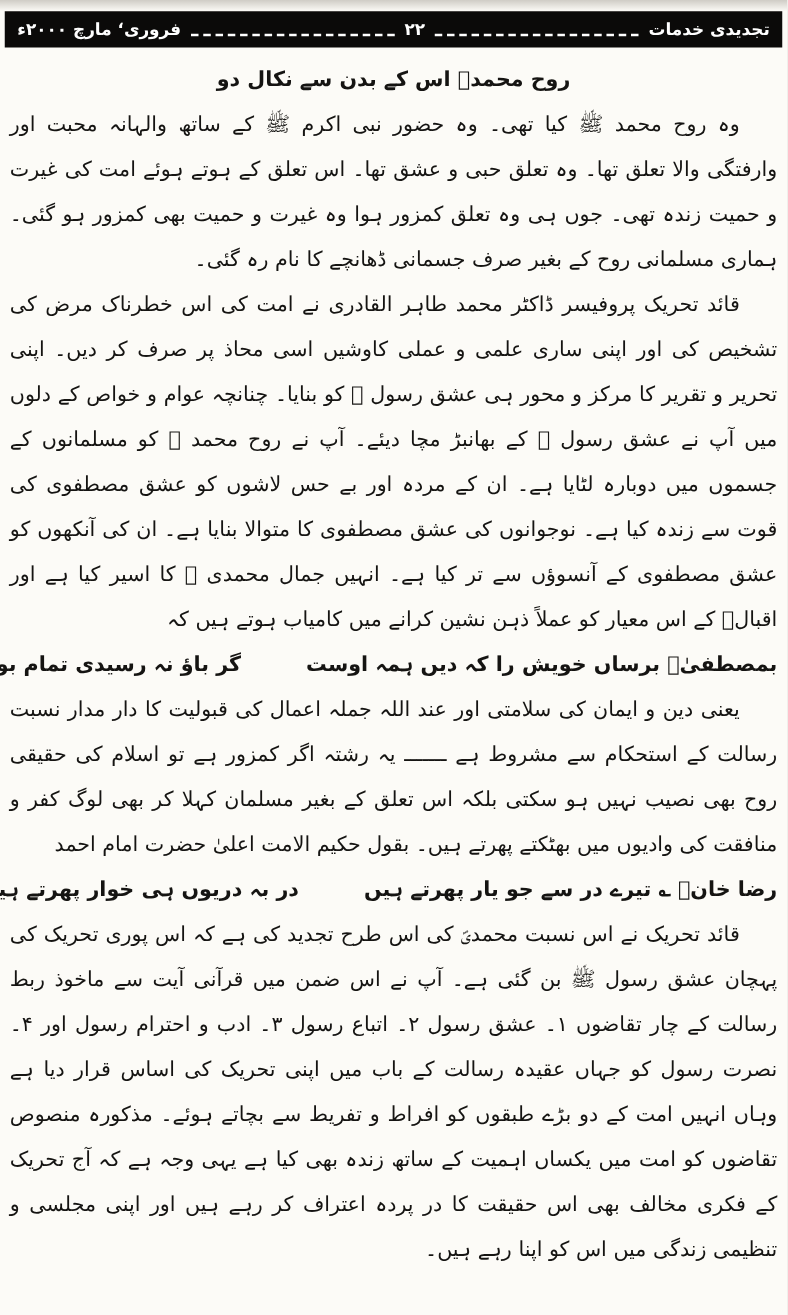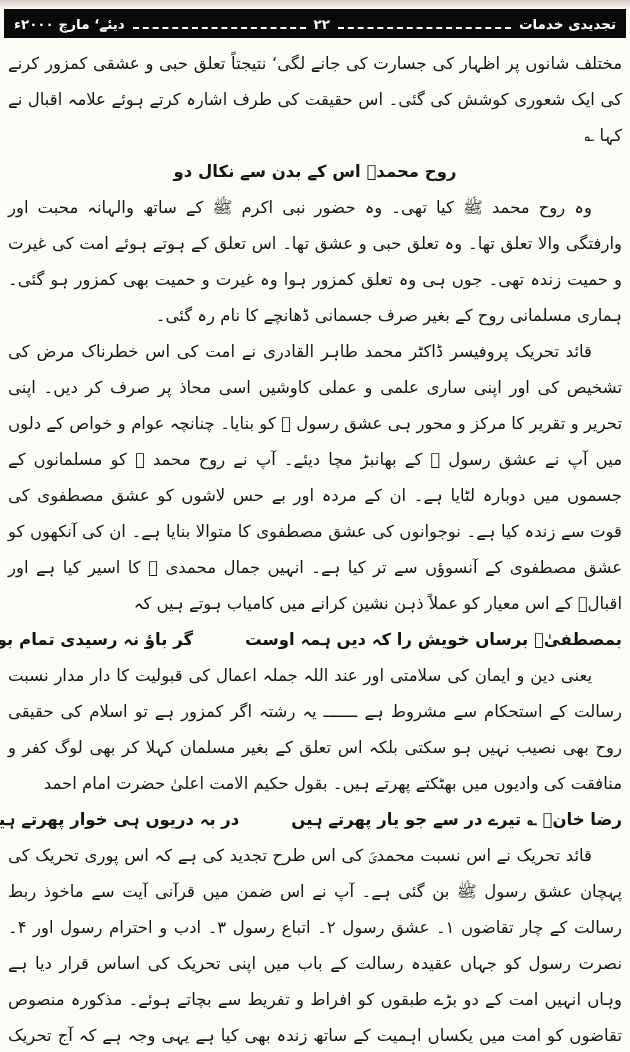--- a/index.html
+++ b/index.html
@@ -75,26 +75,25 @@
 
 <div class="page">
 
   <div class="scan-top"></div>
 
   <header class="masthead">
     <span class="mast-text">تجدیدی خدمات</span>
     <span class="dash-fill"></span>
     <span class="mast-text">۲۲</span>
     <span class="dash-fill"></span>
-    <span class="mast-text">دیئے‘ مارچ ۲۰۰۰ء</span>
+    <span class="mast-text">فروری‘ مارچ ۲۰۰۰ء</span>
   </header>
 
   <main class="body-text">
 
-    <p class="para">مختلف شانوں پر اظہار کی جسارت کی جانے لگی‘ نتیجتاً تعلق حبی و عشقی کمزور کرنے کی ایک شعوری کوشش کی گئی۔ اس حقیقت کی طرف اشارہ کرتے ہوئے علامہ اقبال نے کہا ؎</p>
 
     <div class="verse-row">
       <div class="couplet">
         <span>روح محمدؐ اس کے بدن سے نکال دو</span>
       </div>
     </div>
 
     <p class="para indent">وہ روح محمد ﷺ کیا تھی۔ وہ حضور نبی اکرم ﷺ کے ساتھ والہانہ محبت اور وارفتگی والا تعلق تھا۔ وہ تعلق حبی و عشق تھا۔ اس تعلق کے ہوتے ہوئے امت کی غیرت و حمیت زندہ تھی۔ جوں ہی وہ تعلق کمزور ہوا وہ غیرت و حمیت بھی کمزور ہو گئی۔ ہماری مسلمانی روح کے بغیر صرف جسمانی ڈھانچے کا نام رہ گئی۔</p>
 
     <p class="para indent">قائد تحریک پروفیسر ڈاکٹر محمد طاہر القادری نے امت کی اس خطرناک مرض کی تشخیص کی اور اپنی ساری علمی و عملی کاوشیں اسی محاذ پر صرف کر دیں۔ اپنی تحریر و تقریر کا مرکز و محور ہی عشق رسول ﷺ کو بنایا۔ چنانچہ عوام و خواص کے دلوں میں آپ نے عشق رسول ﷺ کے بھانبڑ مچا دیئے۔ آپ نے روح محمد ﷺ کو مسلمانوں کے جسموں میں دوبارہ لٹایا ہے۔ ان کے مردہ اور بے حس لاشوں کو عشق مصطفوی کی قوت سے زندہ کیا ہے۔ نوجوانوں کی عشق مصطفوی کا متوالا بنایا ہے۔ ان کی آنکھوں کو عشق مصطفوی کے آنسوؤں سے تر کیا ہے۔ انہیں جمال محمدی ﷺ کا اسیر کیا ہے اور اقبالؔ کے اس معیار کو عملاً ذہن نشین کرانے میں کامیاب ہوتے ہیں کہ</p>

